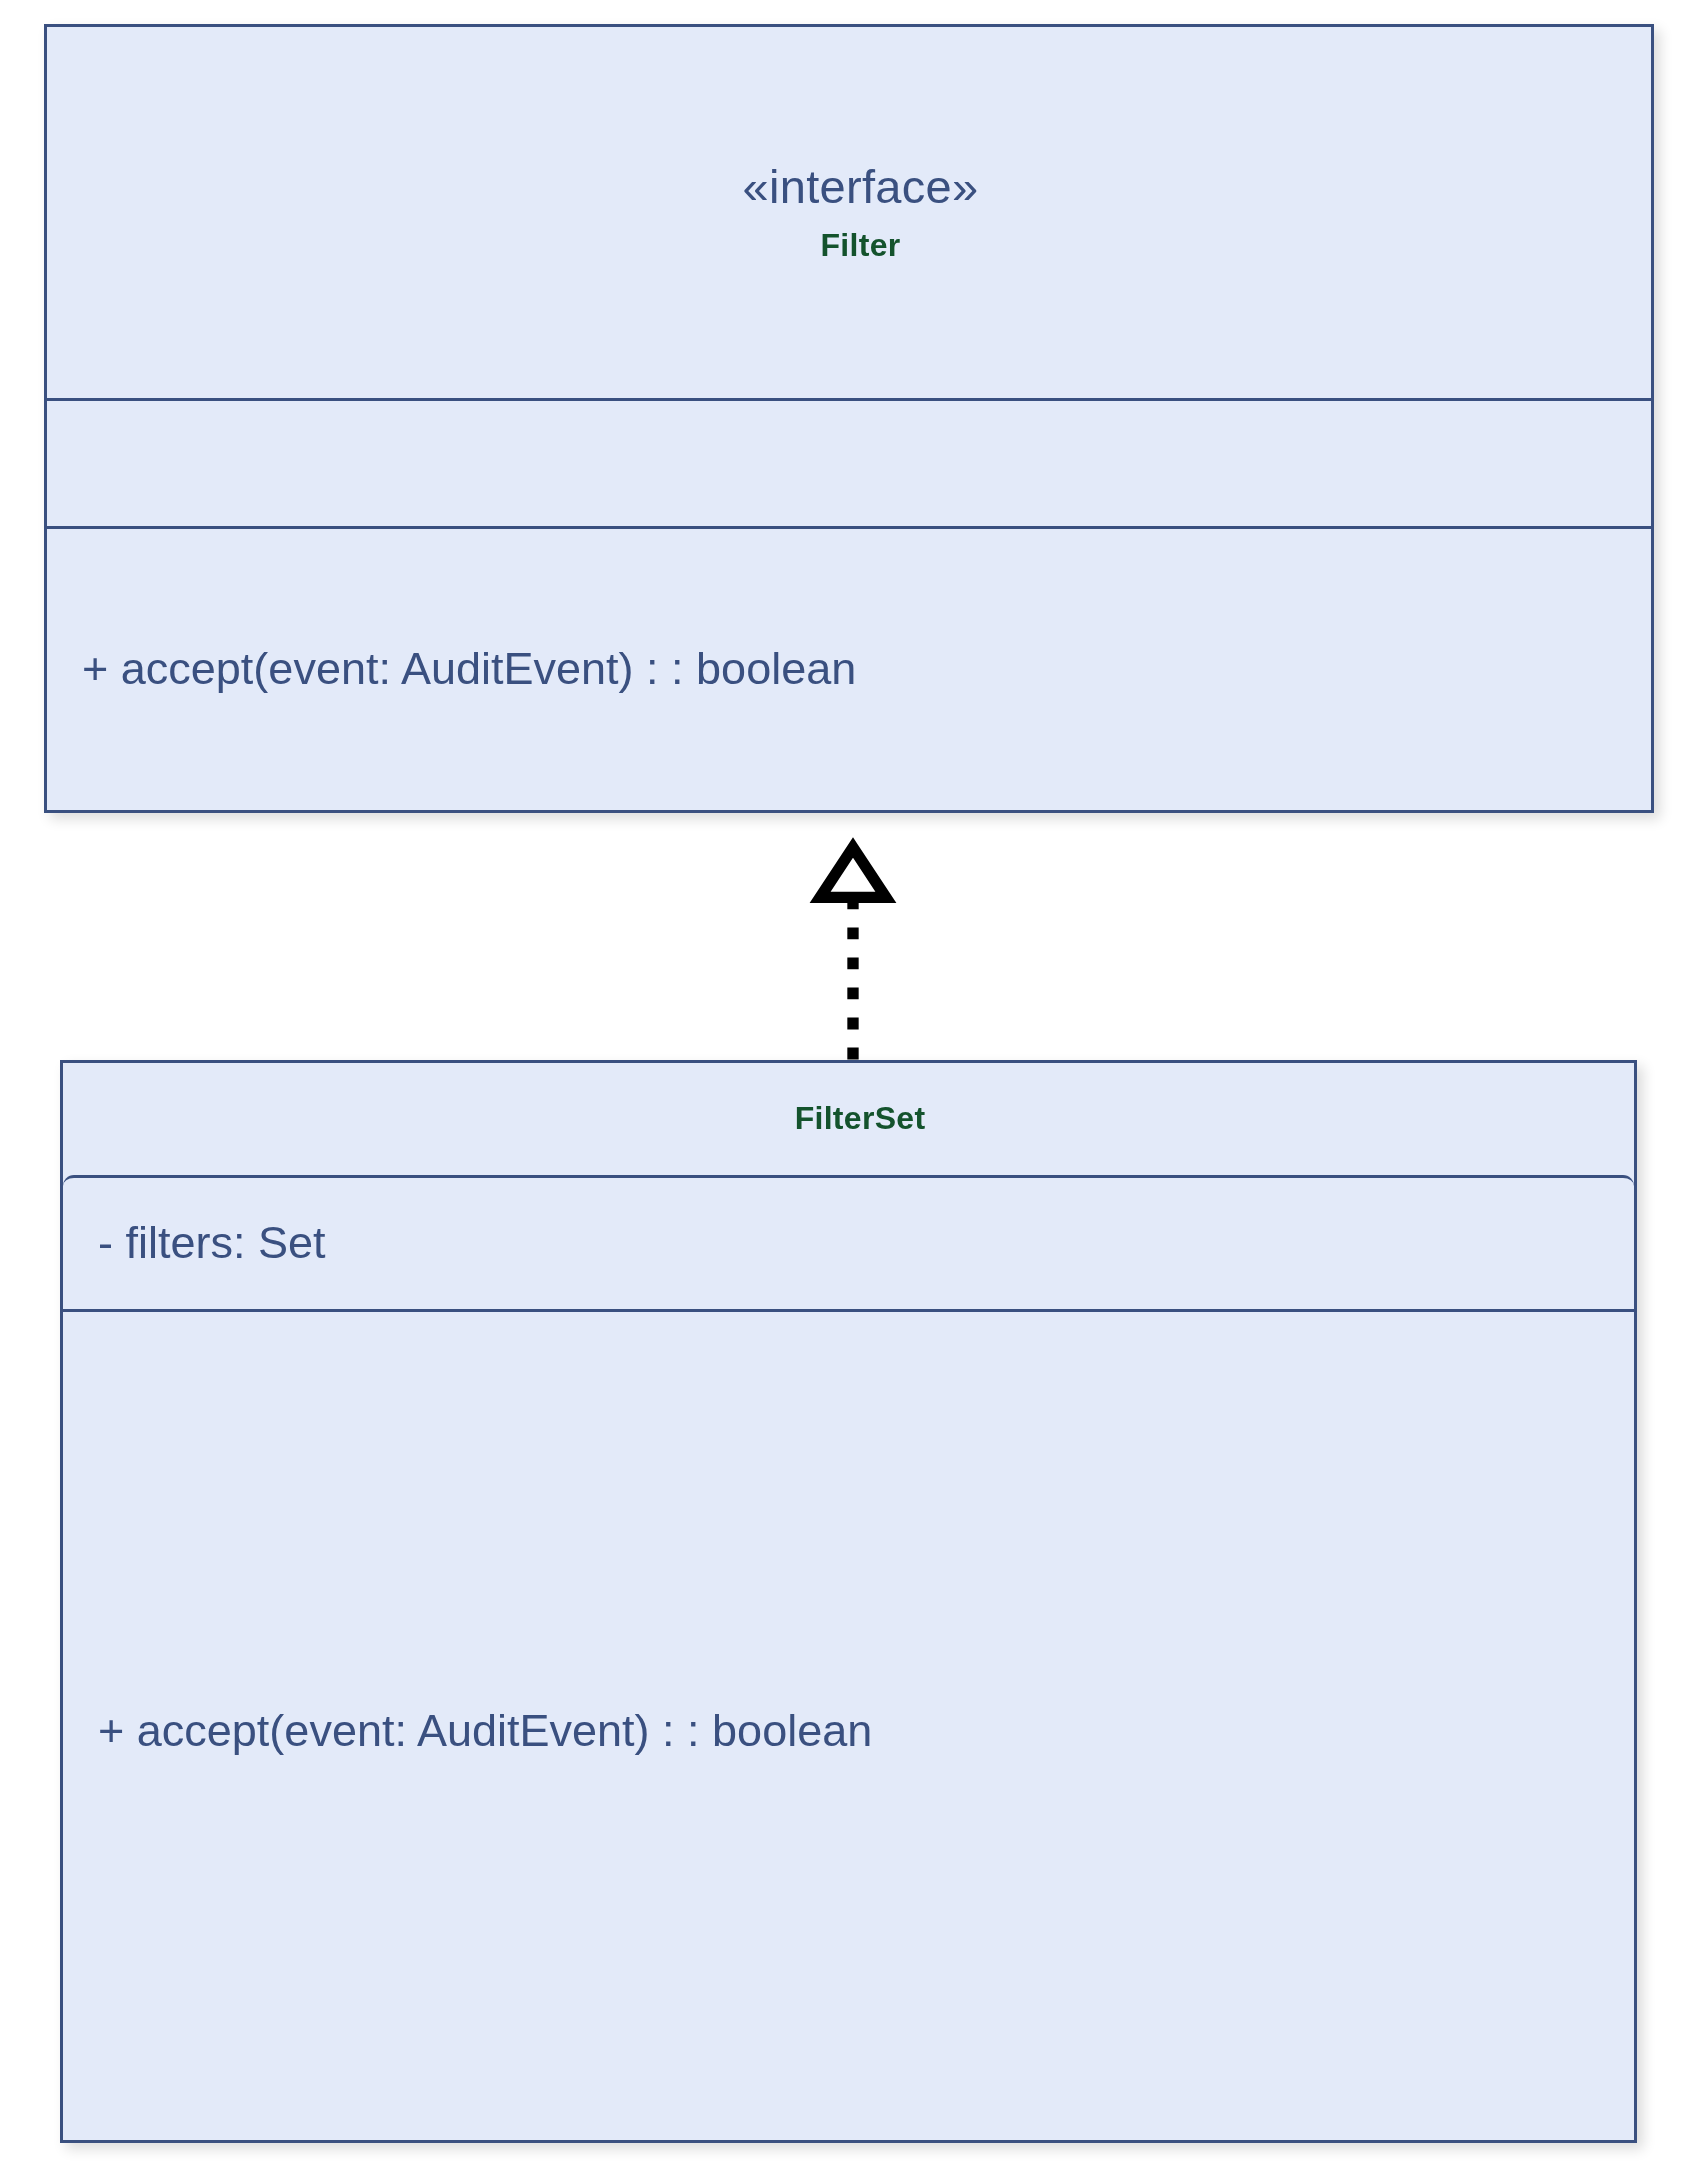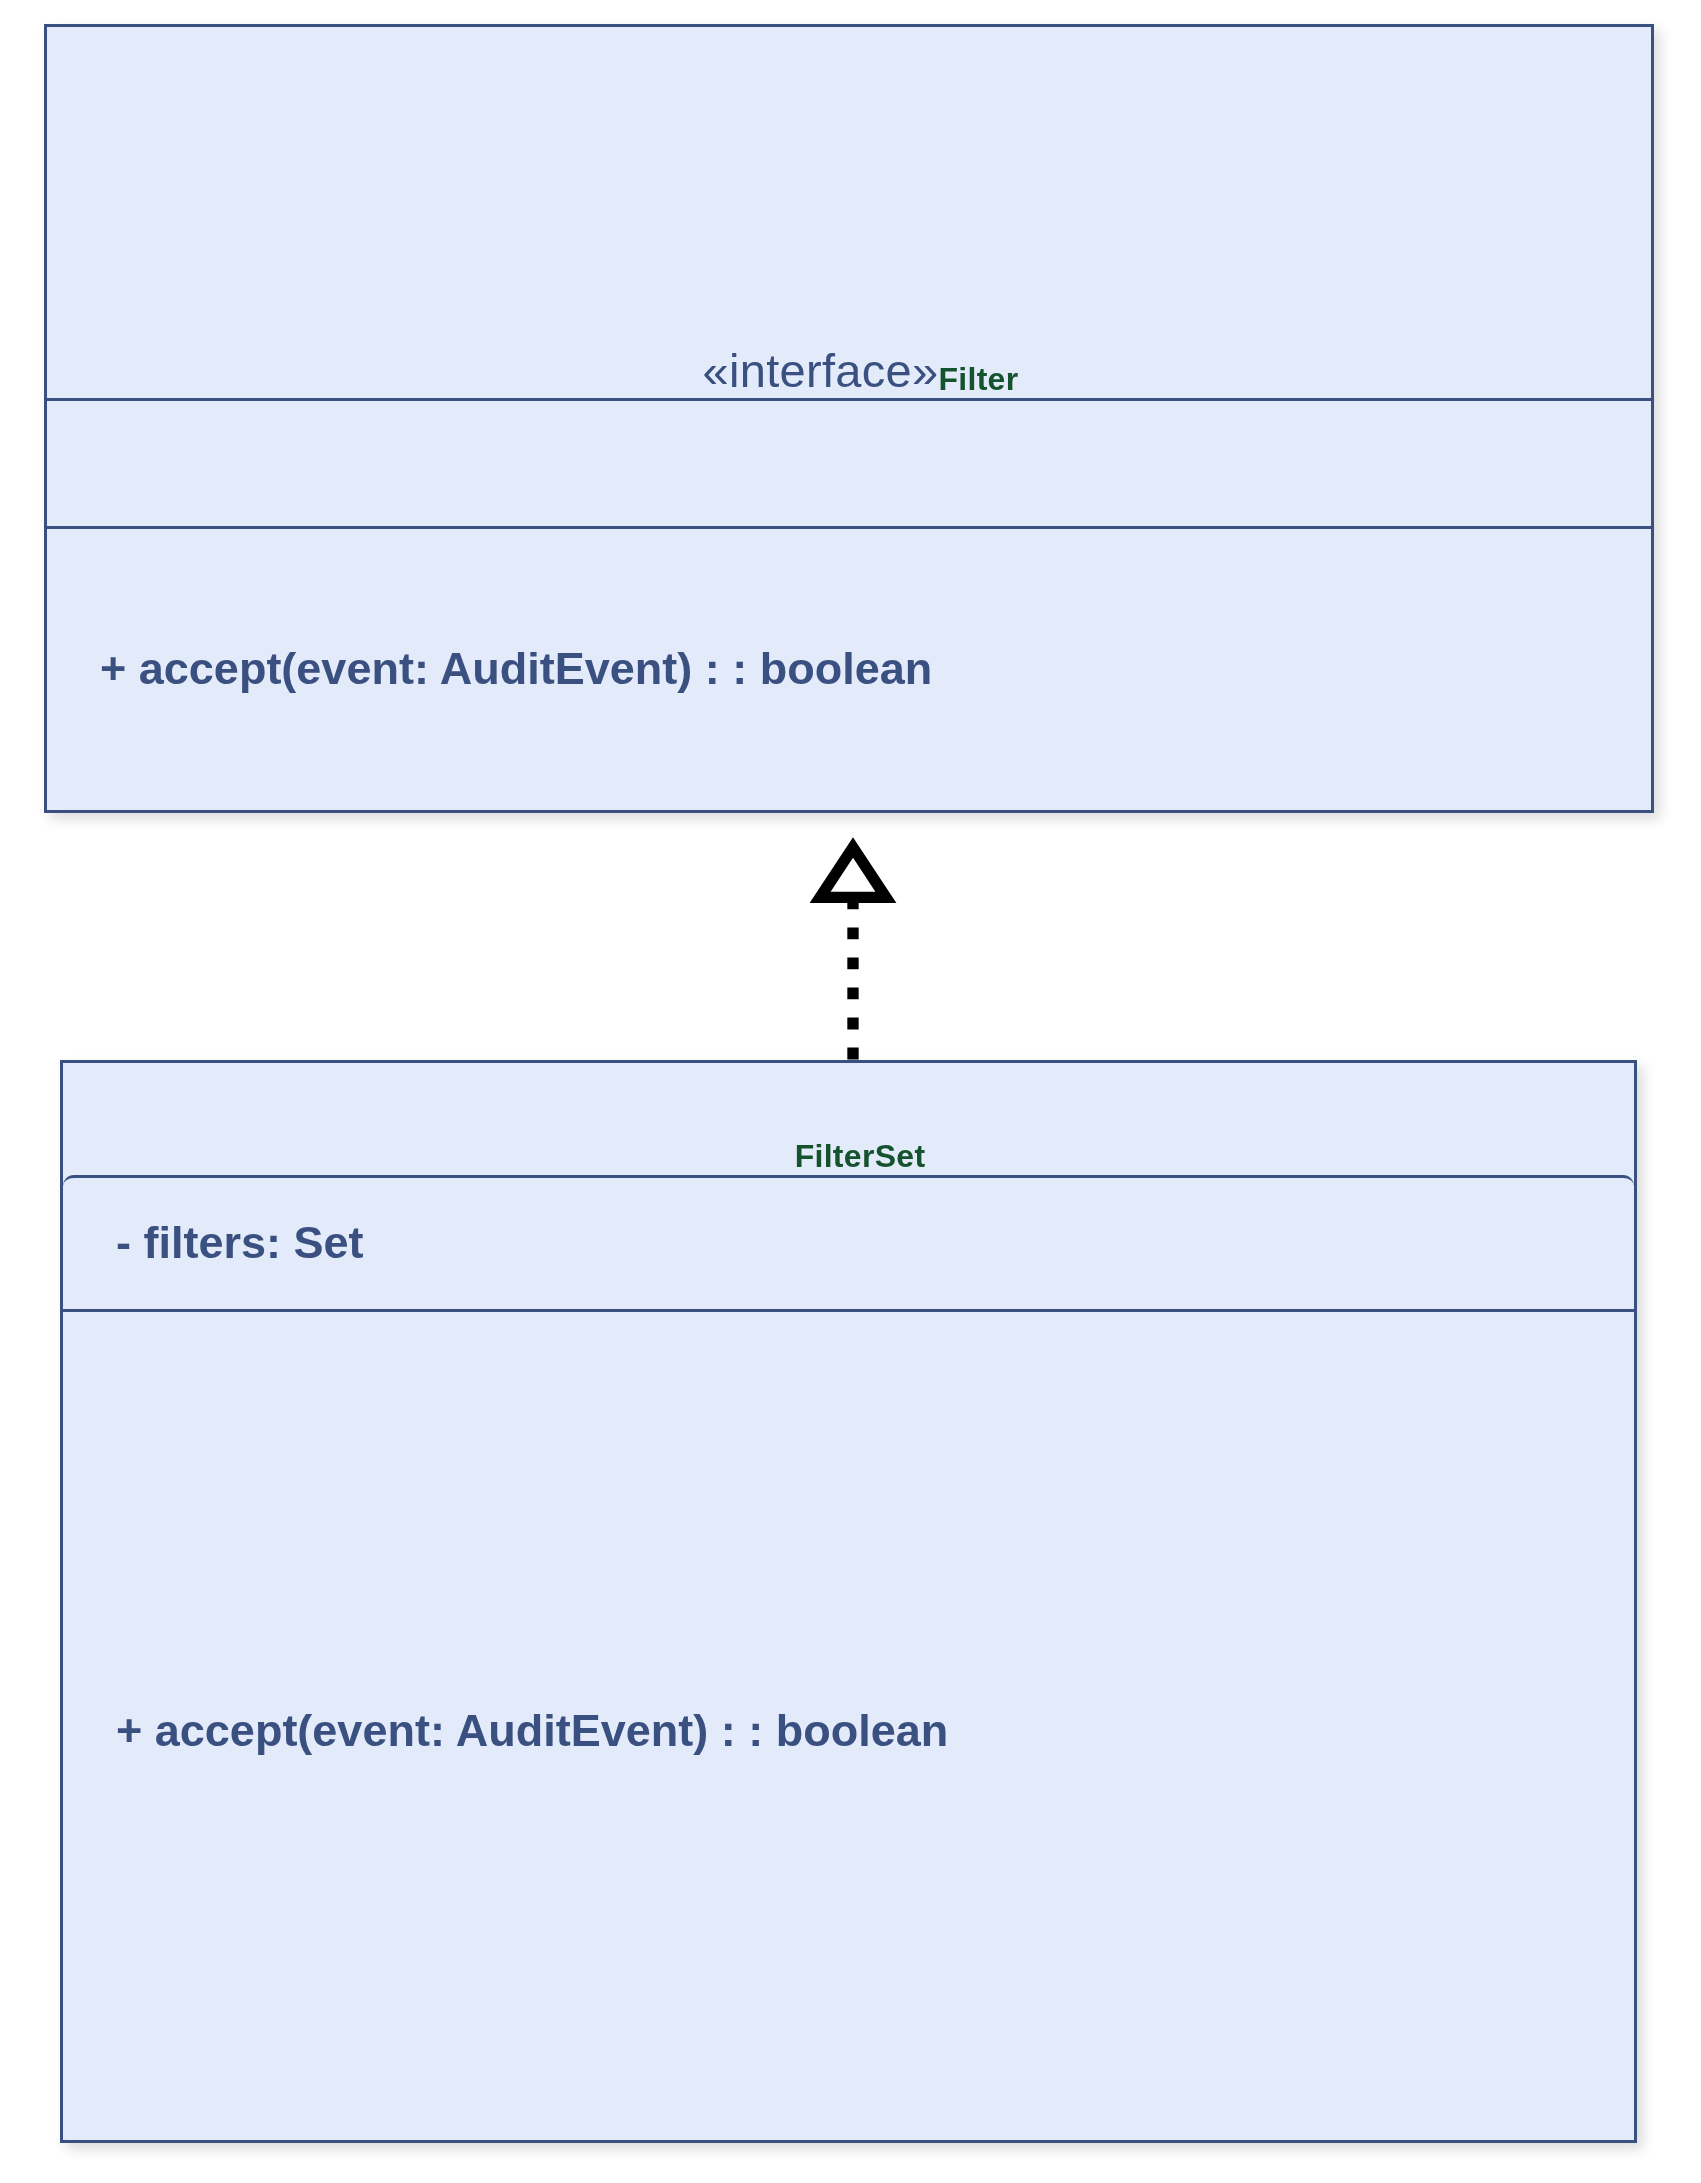--- a/index.html
+++ b/index.html
@@ -31,22 +31,22 @@
     box-sizing: border-box;
     position: relative;
   }
   .compartment + .compartment {
     border-top: 3.4px solid #3a5080;
   }
 
   
   .cmp-title {
     display: flex;
-    flex-direction: row;
-    align-items: flex-end;
+    flex-direction: column;
+    align-items: center;
     justify-content: center;
     text-align: center;
     margin-left: 23px;
   }
   .stereotype {
     color: #3a5080;
     font-size: 47px;
     font-weight: 400;
     line-height: 1.12;
     letter-spacing: 0.3px;
@@ -62,24 +62,24 @@
 
   
   .cmp-members {
     display: flex;
     flex-direction: column;
     justify-content: center;
   }
   .member {
     color: #3a5080;
     font-size: 45px;
-    font-weight: 700;
+    font-weight: 400;
     line-height: 1.62;
     white-space: pre;
-    padding-left: 53px;
+    padding-left: 35px;
   }
   .cmp-members.empty-compartment { min-height: 0; }
 
   
   #filter-class {
     left: 44px;
     top: 24px;
     width: 1610px;
     height: 789px;
   }

